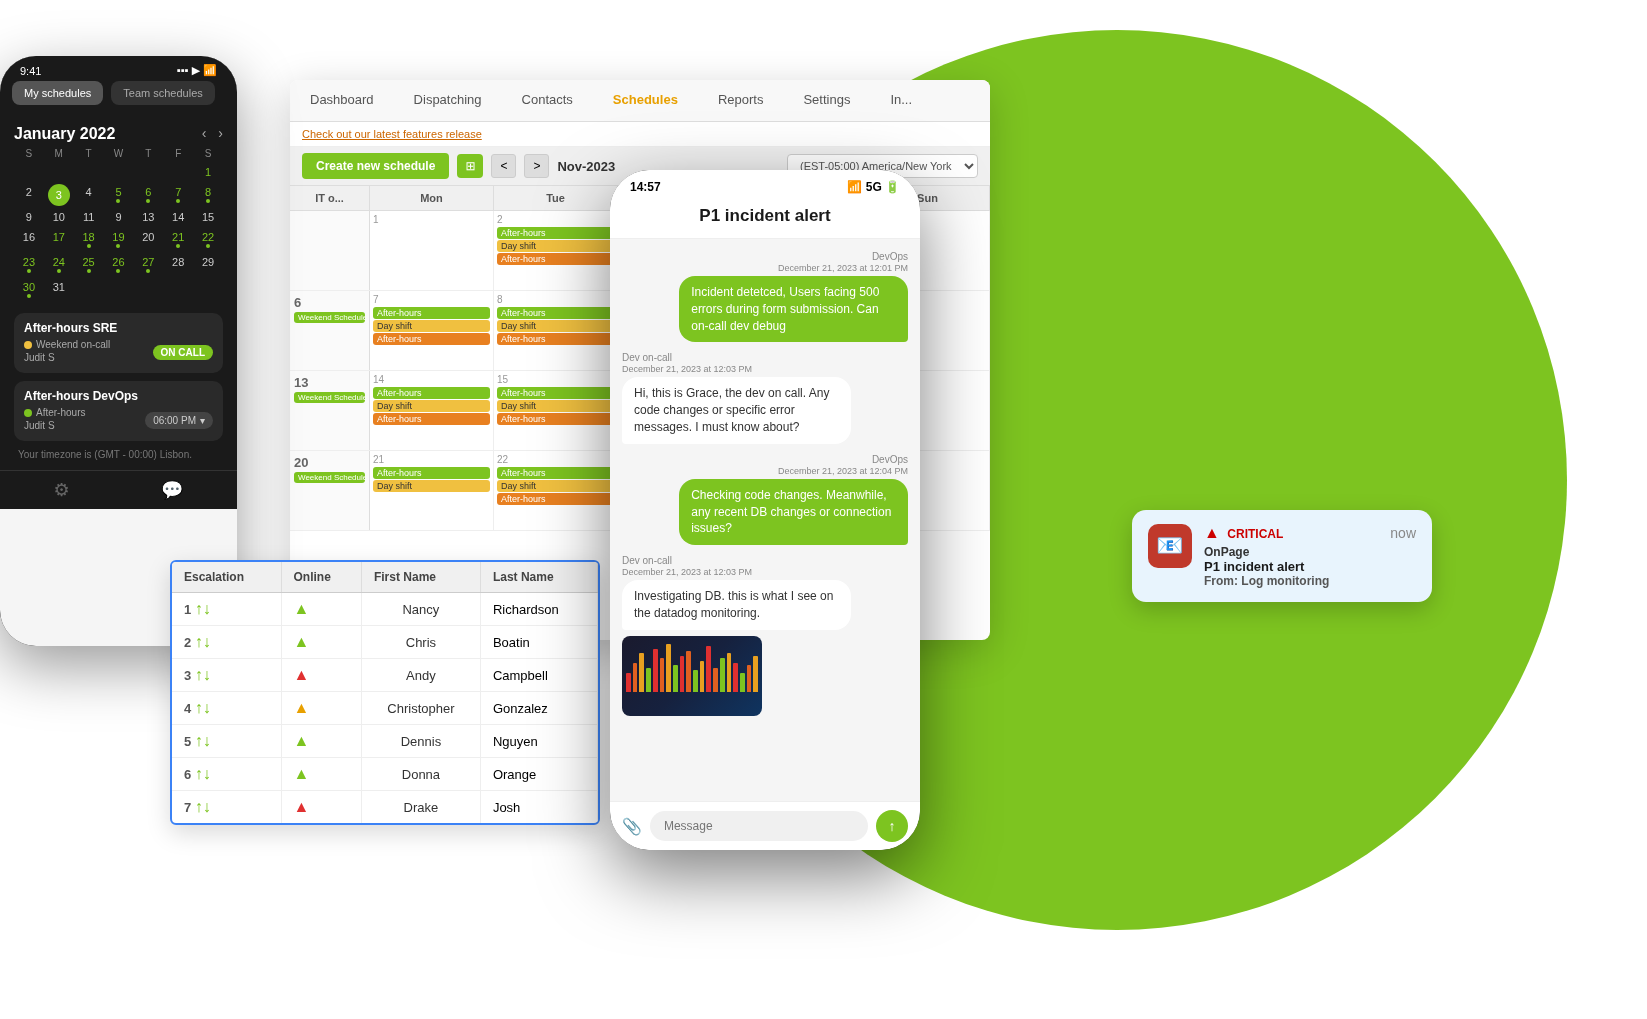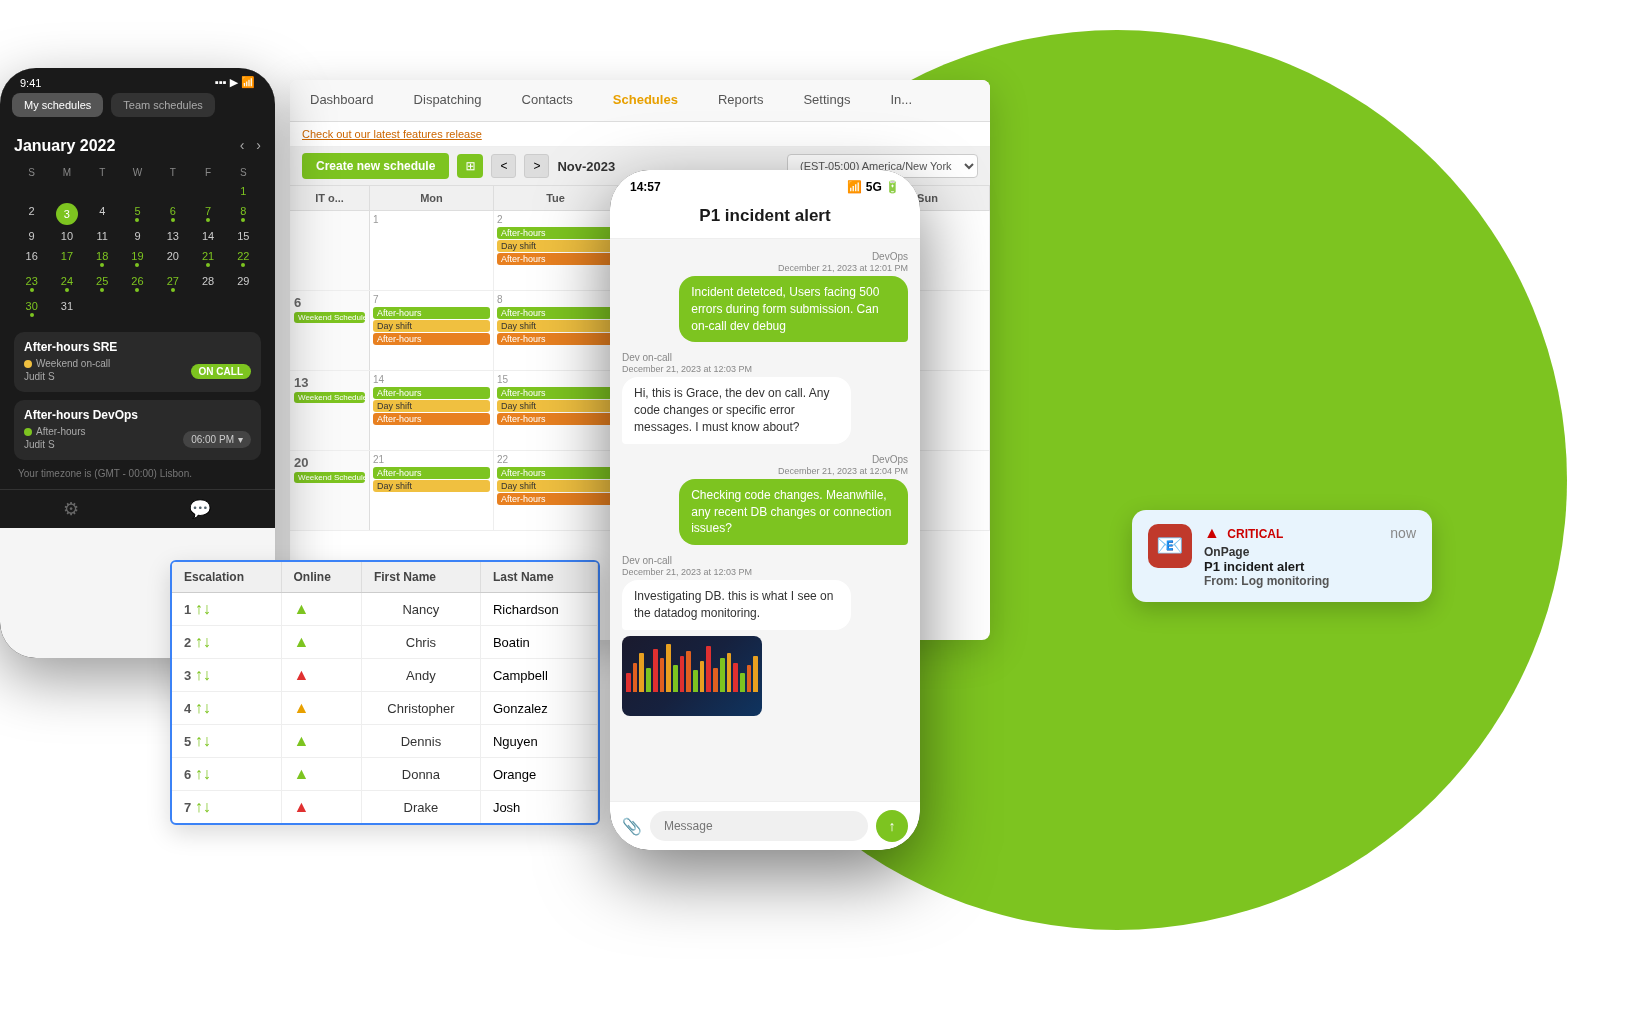--- a/index.html
+++ b/index.html
@@ -21,22 +21,22 @@
       border-radius: 50%;
       right: 80px;
       top: 30px;
       z-index: 0;
     }
 
     
     .phone-left {
       position: absolute;
       left: 0px;
-      top: 68px;
-      width: 275px;
+      top: 56px;
+      width: 237px;
       height: 590px;
       background: #1a1a1a;
       border-radius: 36px;
       z-index: 10;
       box-shadow: 0 20px 60px rgba(0,0,0,0.4);
       overflow: hidden;
     }
     .phone-left-inner {
       width: 100%;
       height: 100%;
@@ -74,21 +74,21 @@
     }
     .phone-content {
       background: #1a1a1a;
       color: white;
       padding: 10px 14px;
     }
     .month-nav {
       display: flex;
       justify-content: space-between;
       align-items: flex-start;
-      margin-bottom: 12px;
+      margin-bottom: 5px;
     }
     .month-title {
       font-size: 16px;
       font-weight: 600;
       color: white;
     }
     .nav-arrows {
       display: flex;
       gap: 12px;
       color: #aaa;

